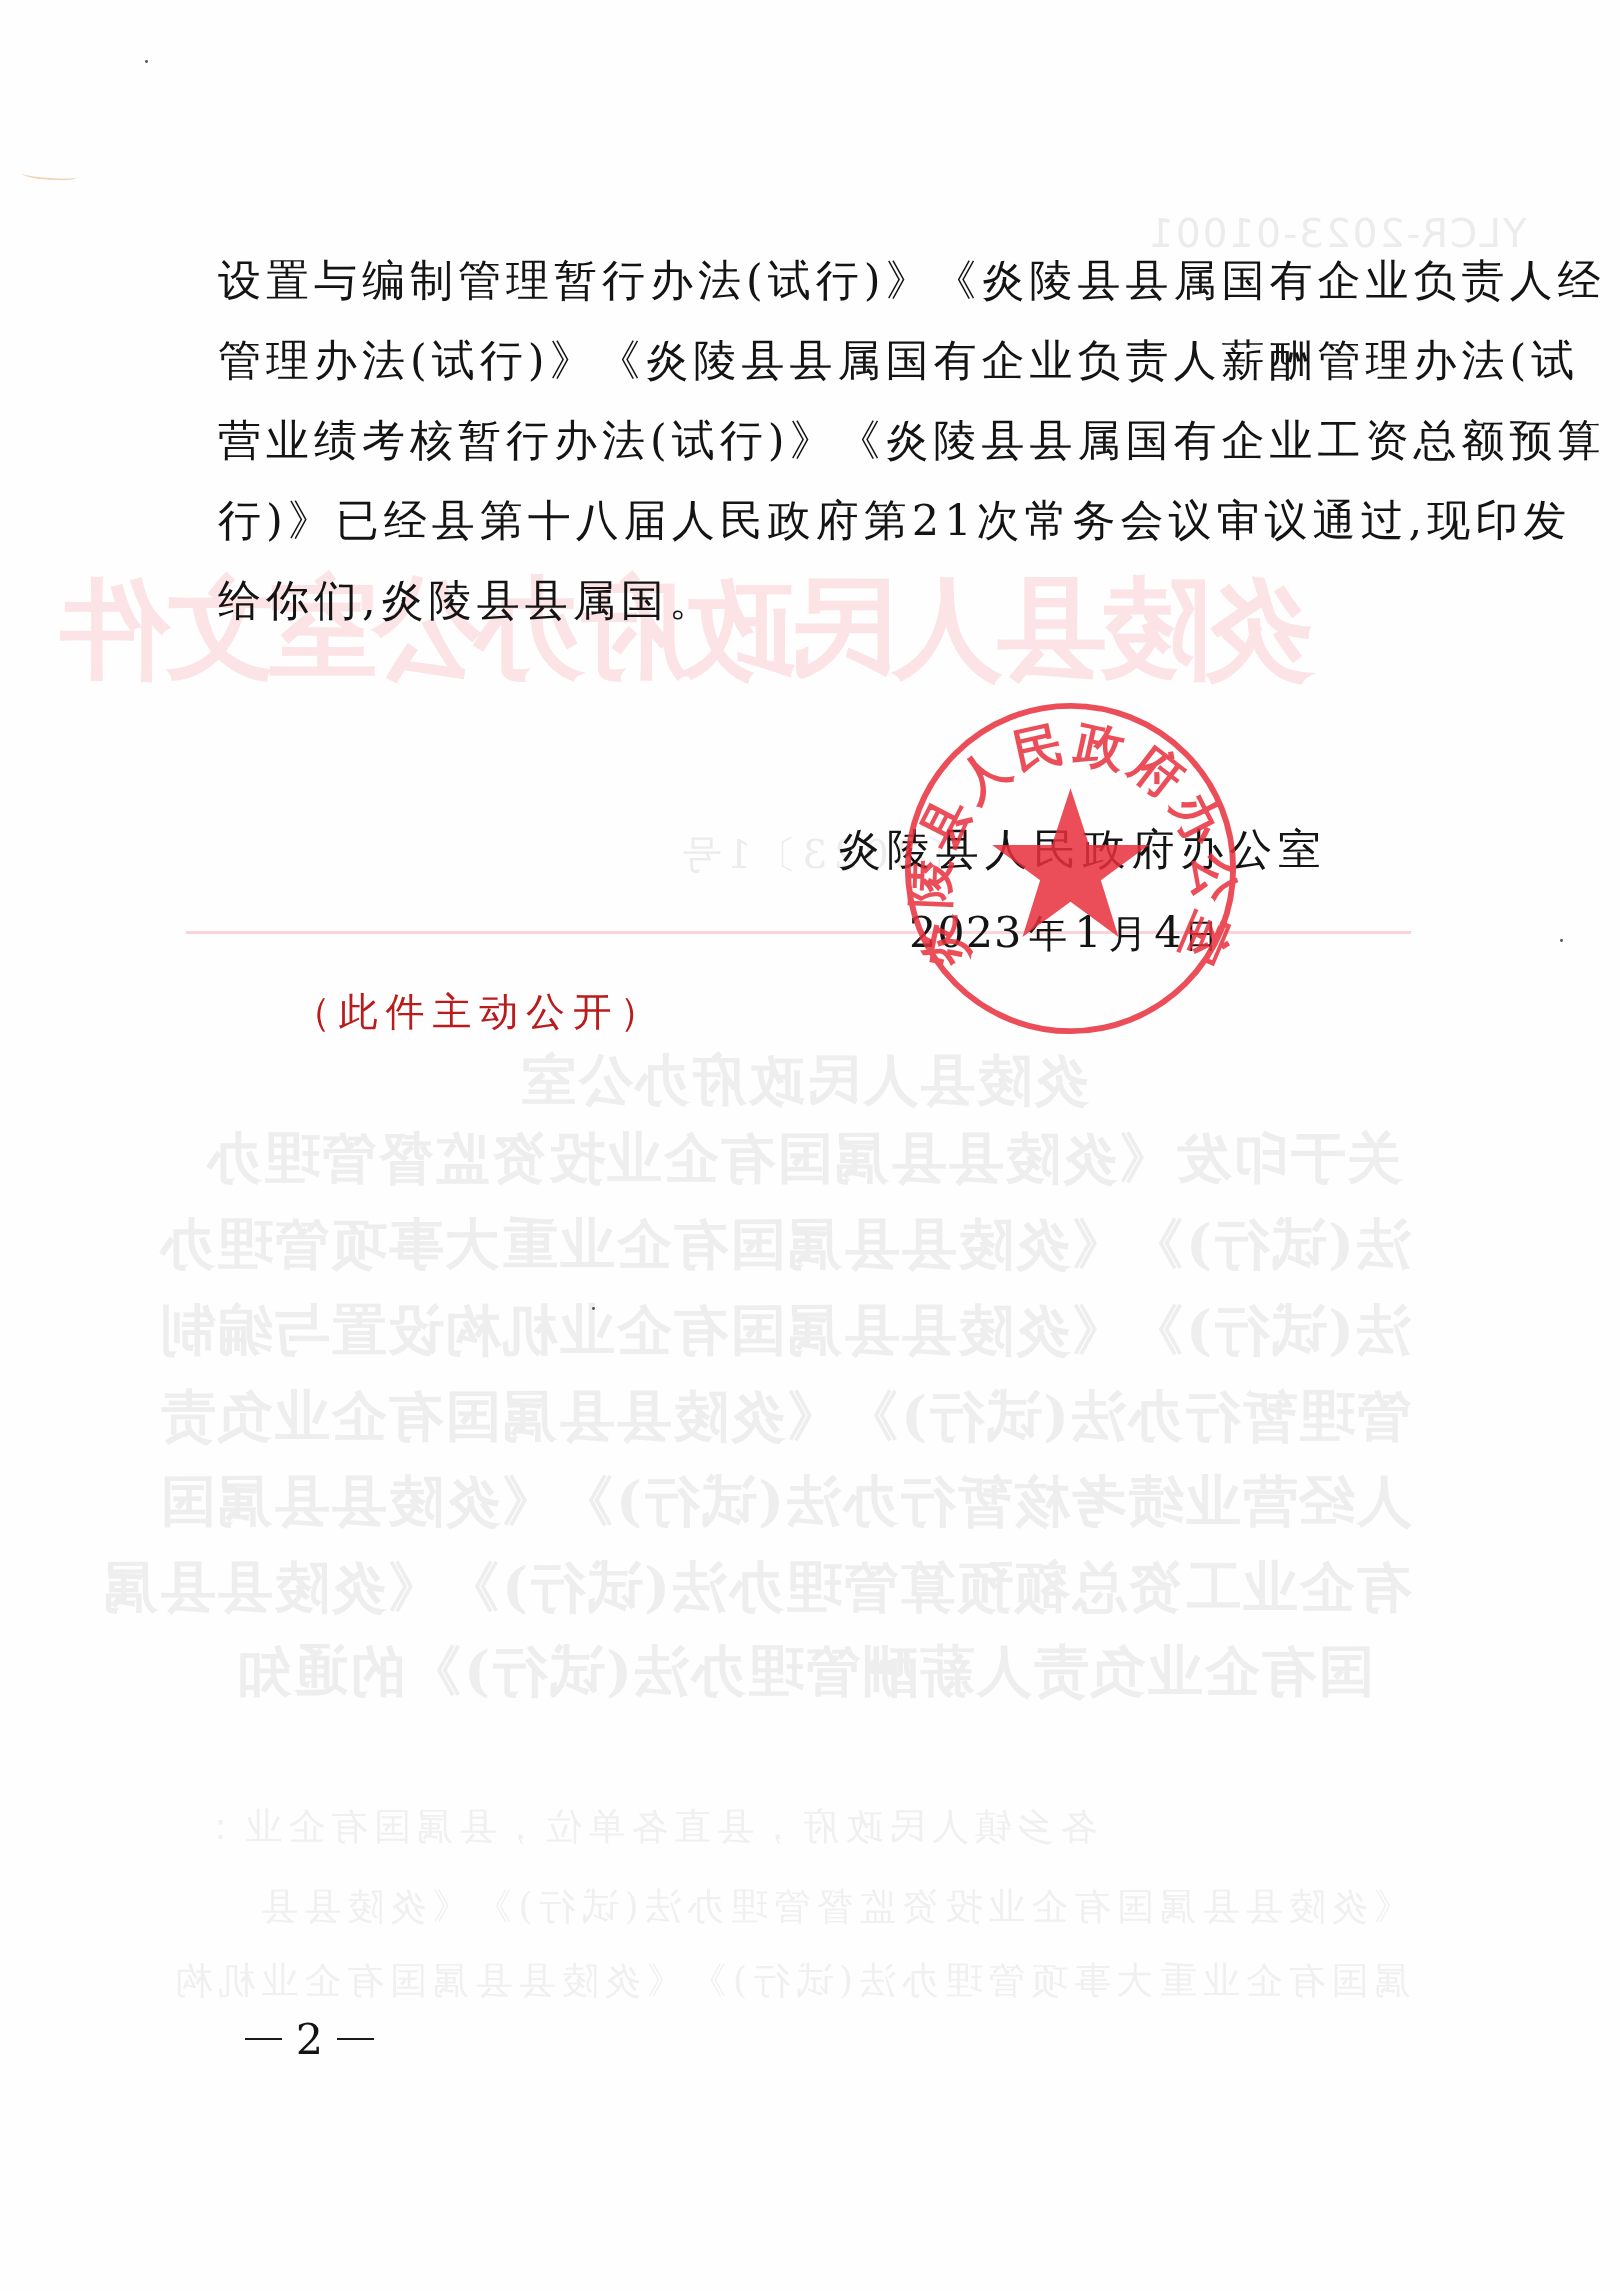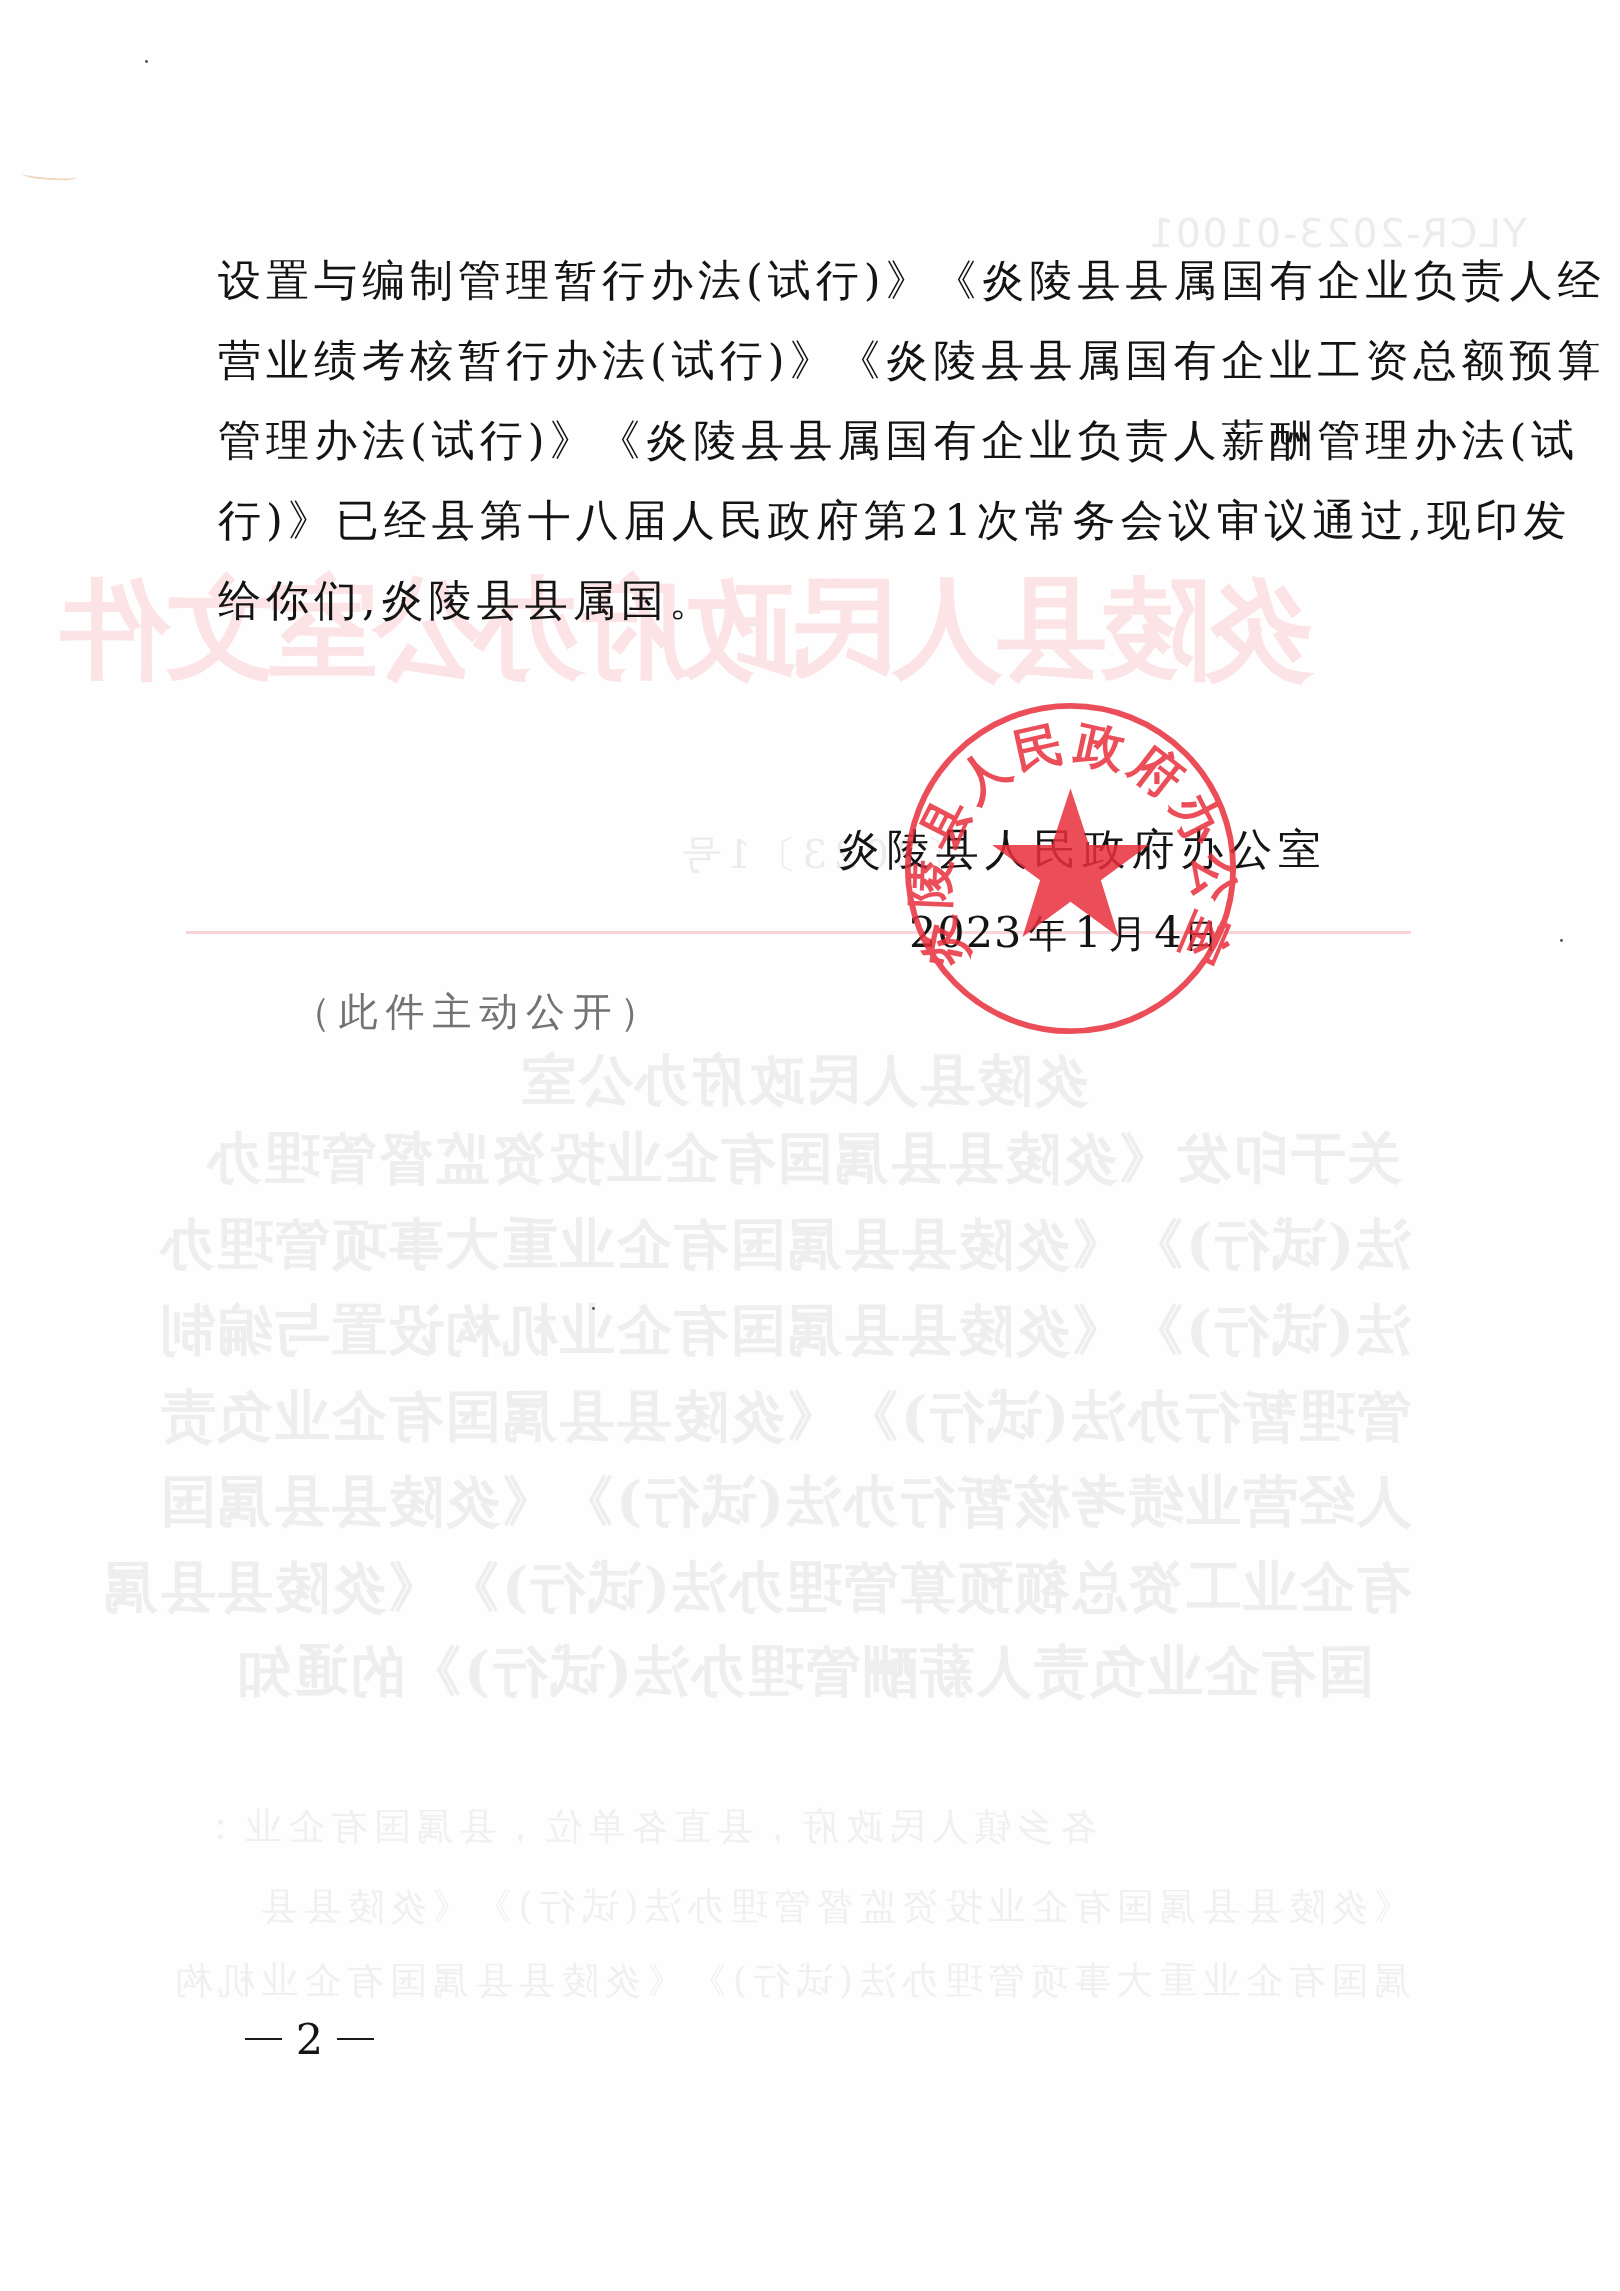--- a/index.html
+++ b/index.html
@@ -131,21 +131,21 @@
       background: #f6c9cf;
       opacity: 0.8;
     }
 
     .public-note {
       position: absolute;
       left: 292px;
       top: 985px;
       font-size: 39px;
       letter-spacing: 7.8px;
-      color: #737373;
+      color: #b91c1c;
       white-space: nowrap;
       text-align: center;
     }
 
     .page-number {
       position: absolute;
       left: 245px;
       top: 2014px;
       font-size: 43px;
       color: #141414;
@@ -199,22 +199,22 @@
   <div class="bleed bleed-body" style="top:1882px;">《炎陵县县属国有企业投资监督管理办法(试行)》《炎陵县县</div>
   <div class="bleed bleed-body" style="top:1956px;">属国有企业重大事项管理办法(试行)》《炎陵县县属国有企业机构</div>
 
   <div class="smudge"></div>
   <div class="speck" style="left:145px; top:60px;"></div>
   <div class="speck" style="left:592px; top:1307px;"></div>
   <div class="speck" style="left:1560px; top:939px;"></div>
 
   <div class="body-text">
     <span class="body-line">设置与编制管理暂行办法(试行)》《炎陵县县属国有企业负责人经</span>
+    <span class="body-line">管理办法(试行)》《炎陵县县属国有企业负责人薪酬管理办法(试</span>
     <span class="body-line">营业绩考核暂行办法(试行)》《炎陵县县属国有企业工资总额预算</span>
-    <span class="body-line">管理办法(试行)》《炎陵县县属国有企业负责人薪酬管理办法(试</span>
     <span class="body-line">行)》已经县第十八届人民政府第21次常务会议审议通过,现印发</span>
     <span class="body-line last">给你们,炎陵县县属国。</span>
   </div>
 
   <div class="divider"></div>
 
   <div class="signature">炎陵县人民政府办公室</div>
   <div class="date">
     <span>2023</span><span class="unit">年</span><span>1</span><span class="unit">月</span><span>4</span><span class="unit small">日</span>
   </div>

